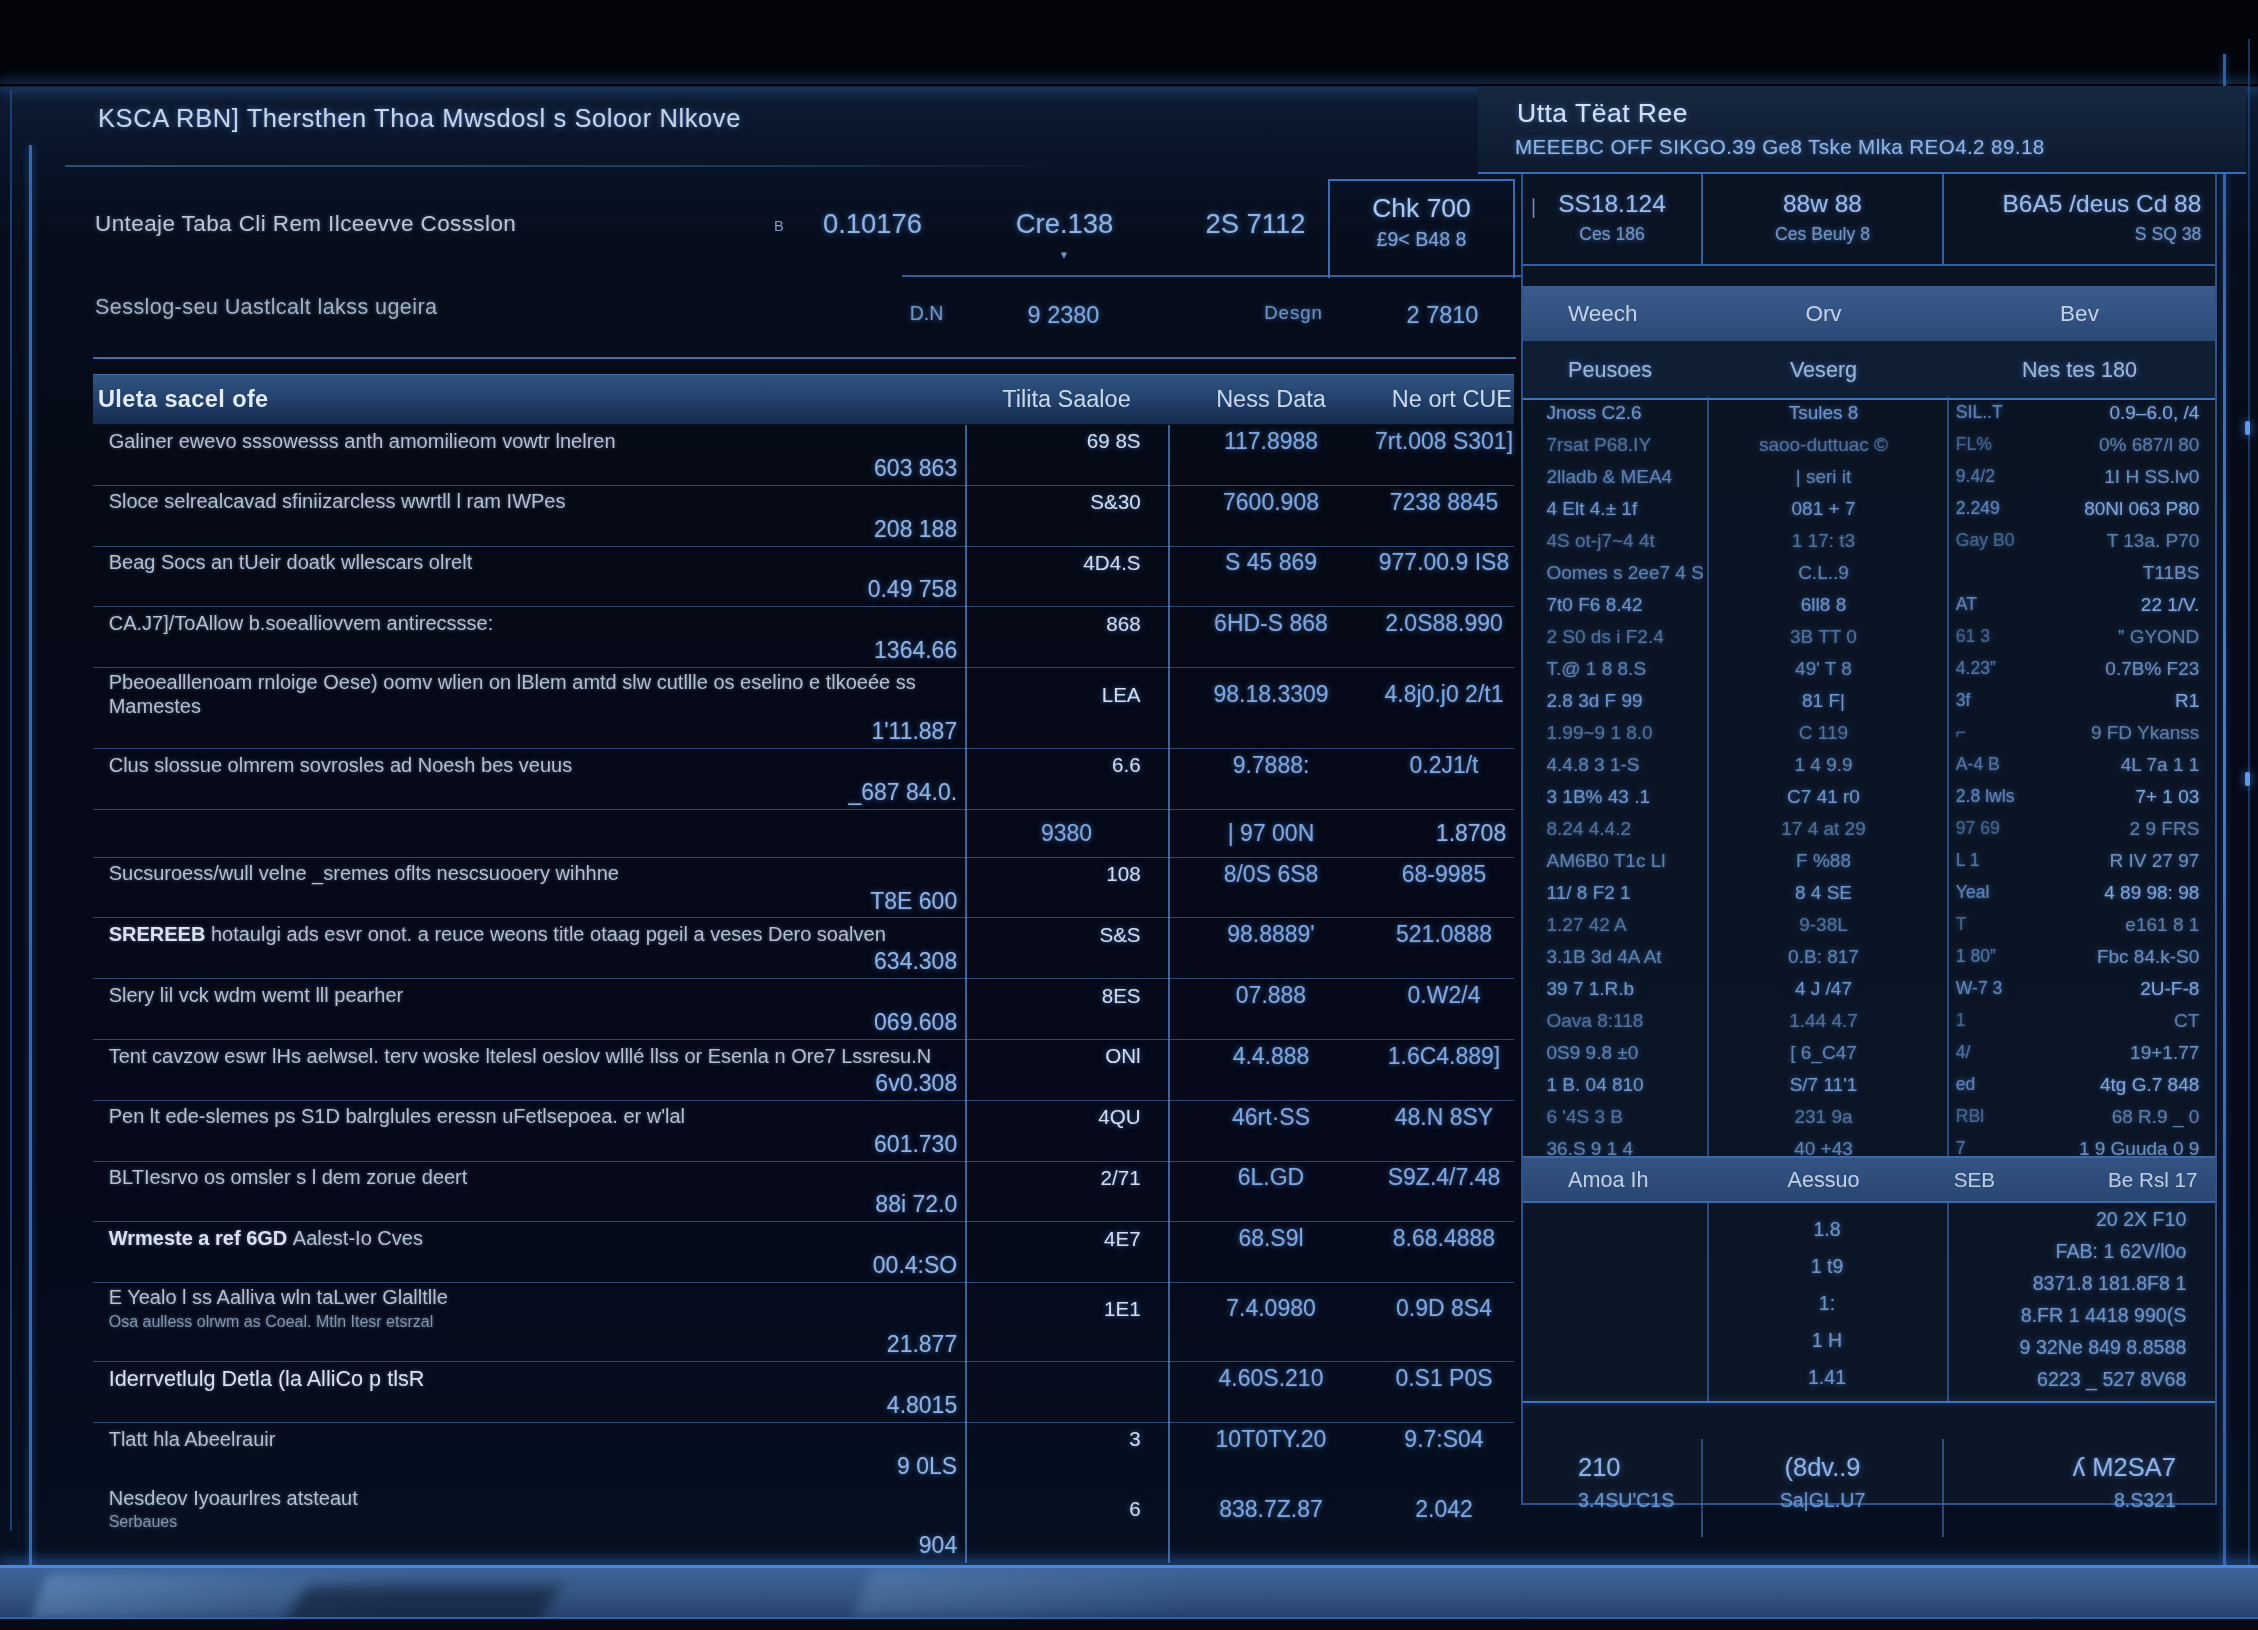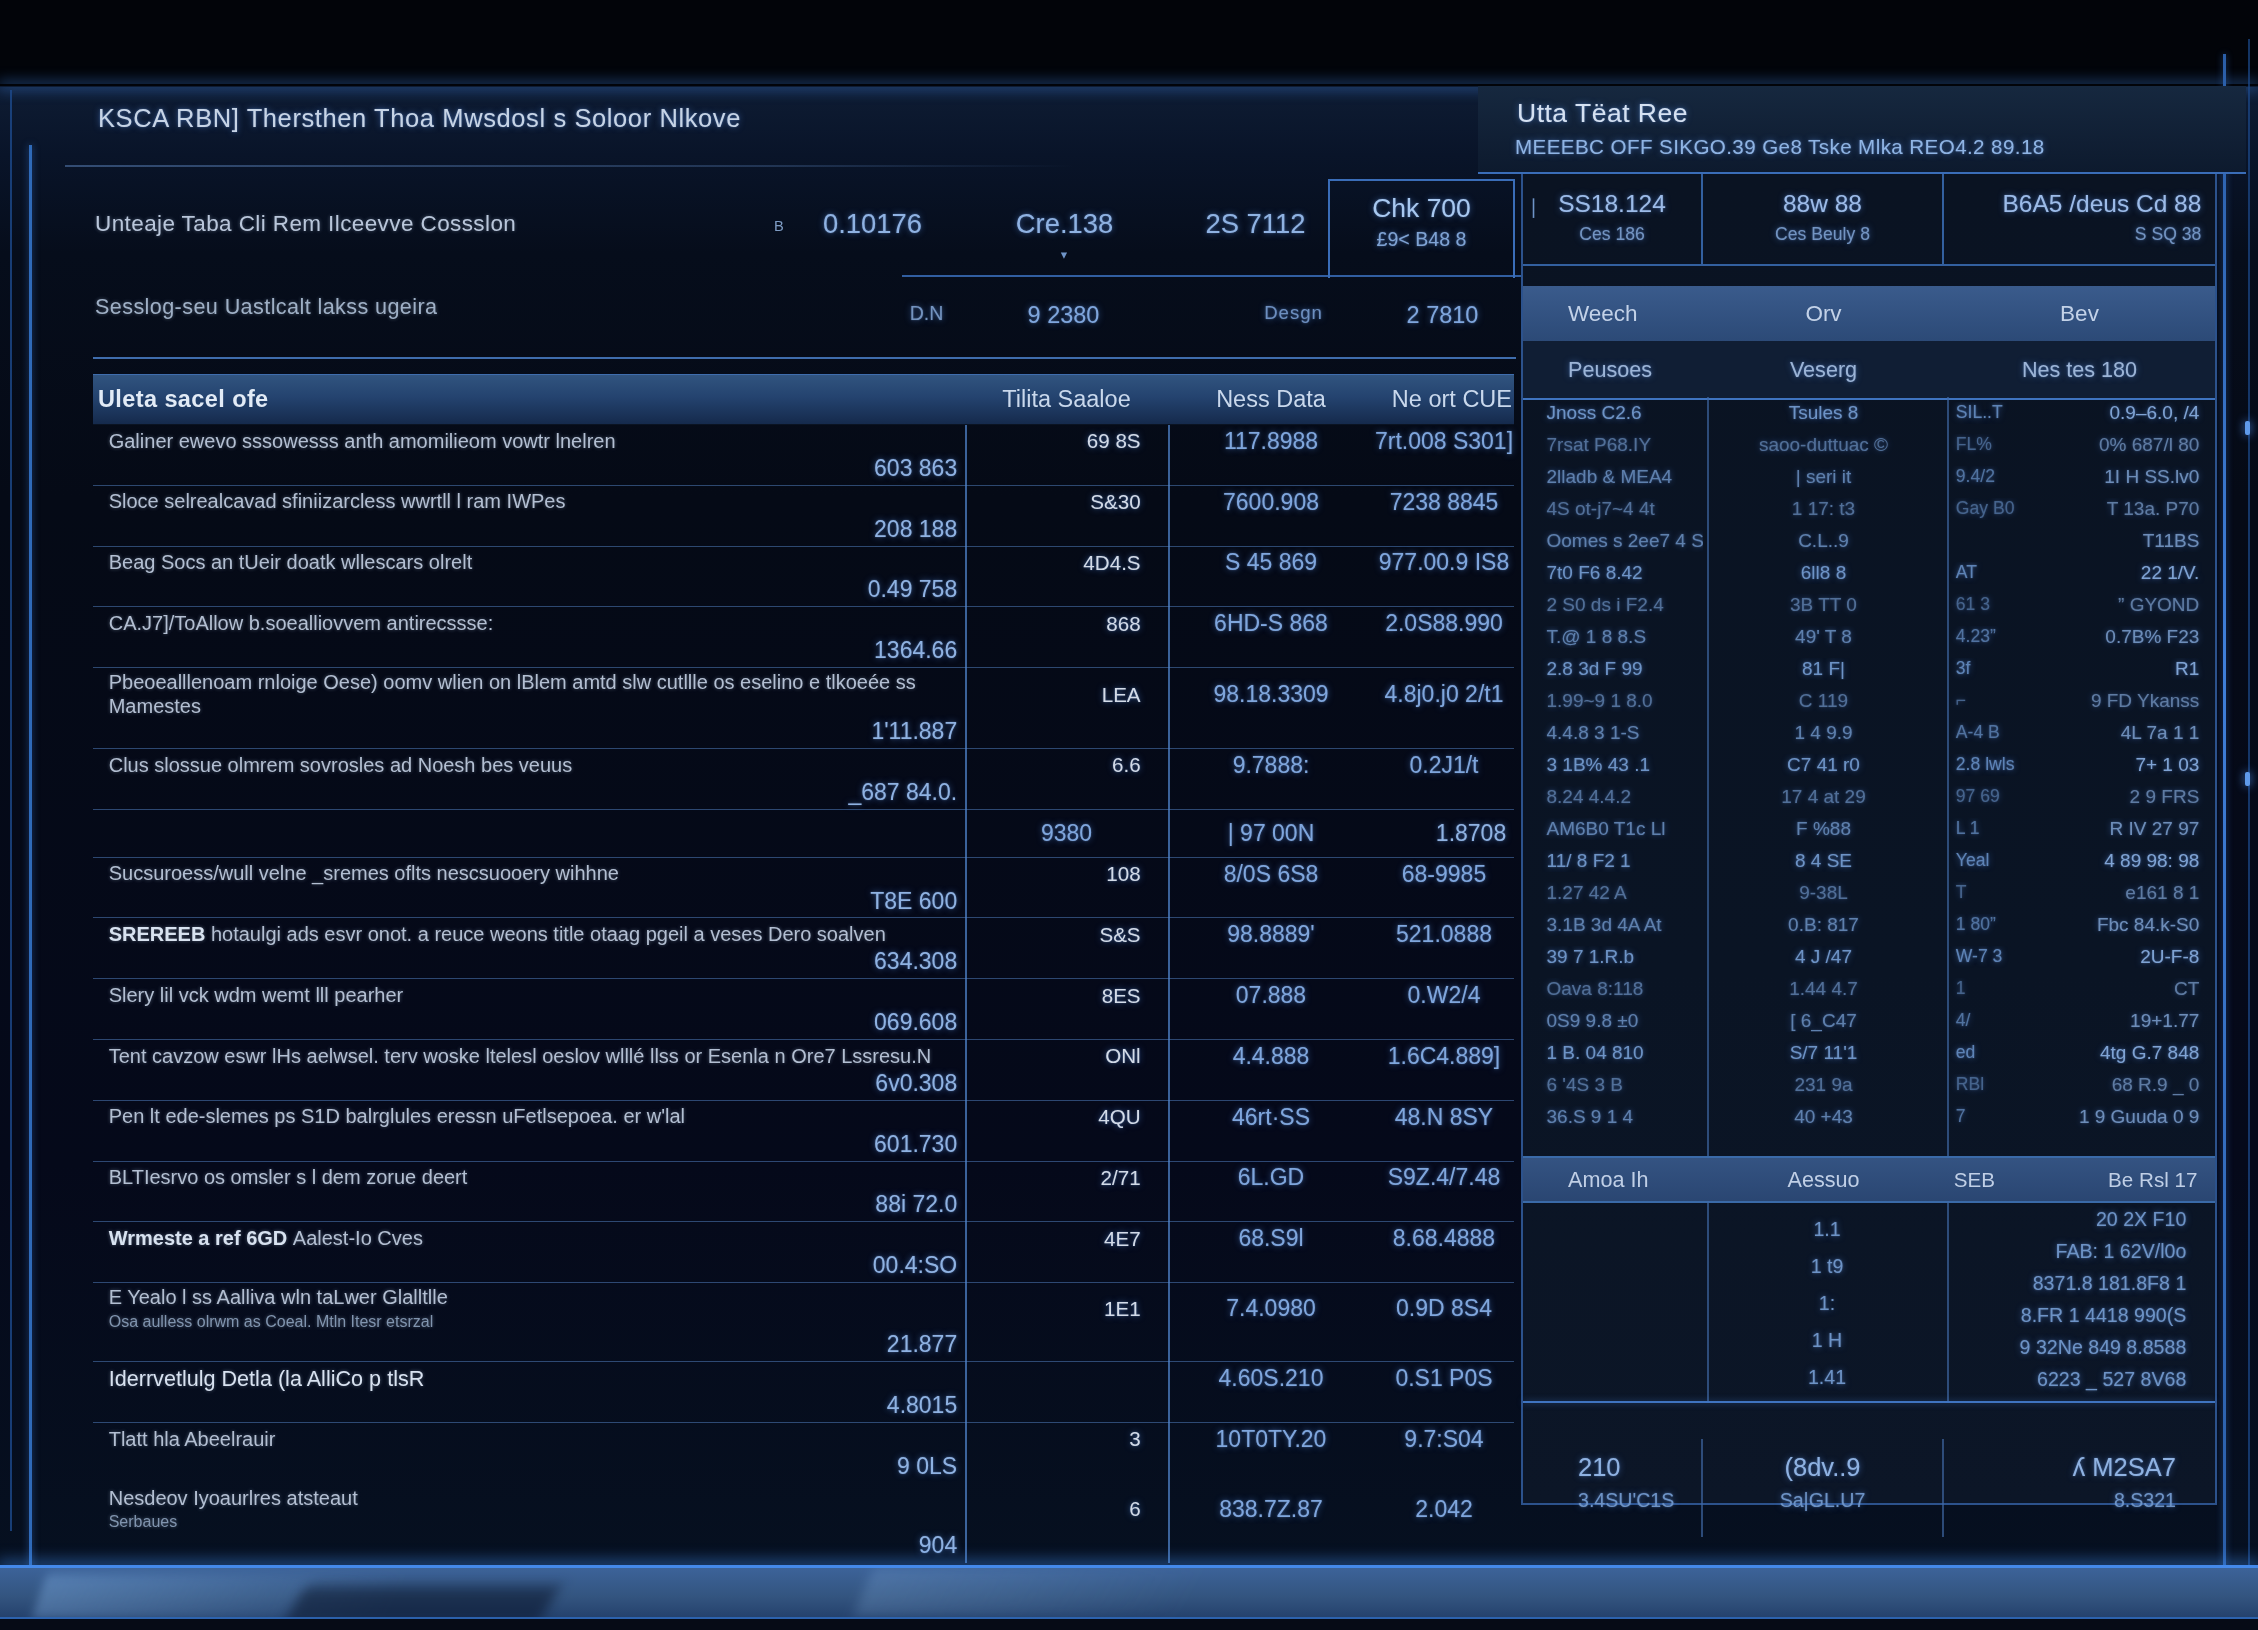--- a/index.html
+++ b/index.html
@@ -400,20 +400,28 @@
           </div>
         </div>
         <div class="rp-row rp-grid glow dim2">
           <div class="c1">2lladb &amp; MEA4</div>
           <div class="c2">| seri it</div>
           <div class="c3">
             <span class="a">9.4/2</span>
             <span class="b">1I H SS.lv0</span>
           </div>
         </div>
+        <div class="rp-row rp-grid glow">
+          <div class="c1">4 Elt 4.± 1f</div>
+          <div class="c2">081 + 7</div>
+          <div class="c3">
+            <span class="a">2.249</span>
+            <span class="b">80Nl 063 P80</span>
+          </div>
+        </div>
         <div class="rp-row rp-grid glow dim">
           <div class="c1">4S ot-j7~4 4t</div>
           <div class="c2">1 17: t3</div>
           <div class="c3">
             <span class="a">Gay B0</span>
             <span class="b">T 13a. P70</span>
           </div>
         </div>
         <div class="rp-row rp-grid glow dim2">
           <div class="c1">Oomes s 2ee7 4 Smlk 6</div>
@@ -577,21 +585,21 @@
       <div class="c3">
         <span>SEB</span>
         <span>Be Rsl 17</span>
       </div>
     </div>
 
     <div class="rp-section">
       <div class="rp-sec-div" style="left:184px"></div>
       <div class="rp-sec-div" style="left:424px"></div>
       <div class="sec-col2 glow" id="sec-col2">
-          <div>1.1</div>
+          <div>1.8</div>
           <div>1 t9</div>
           <div>1:</div>
           <div>1 H</div>
           <div>1.41</div>
         </div>
       <div class="sec-col3 glow" id="sec-col3">
           <div>20 2X F10</div>
           <div>FAB:  1 62V/l0o</div>
           <div>8371.8 181.8F8 1</div>
           <div>8.FR 1 4418 990(S</div>

